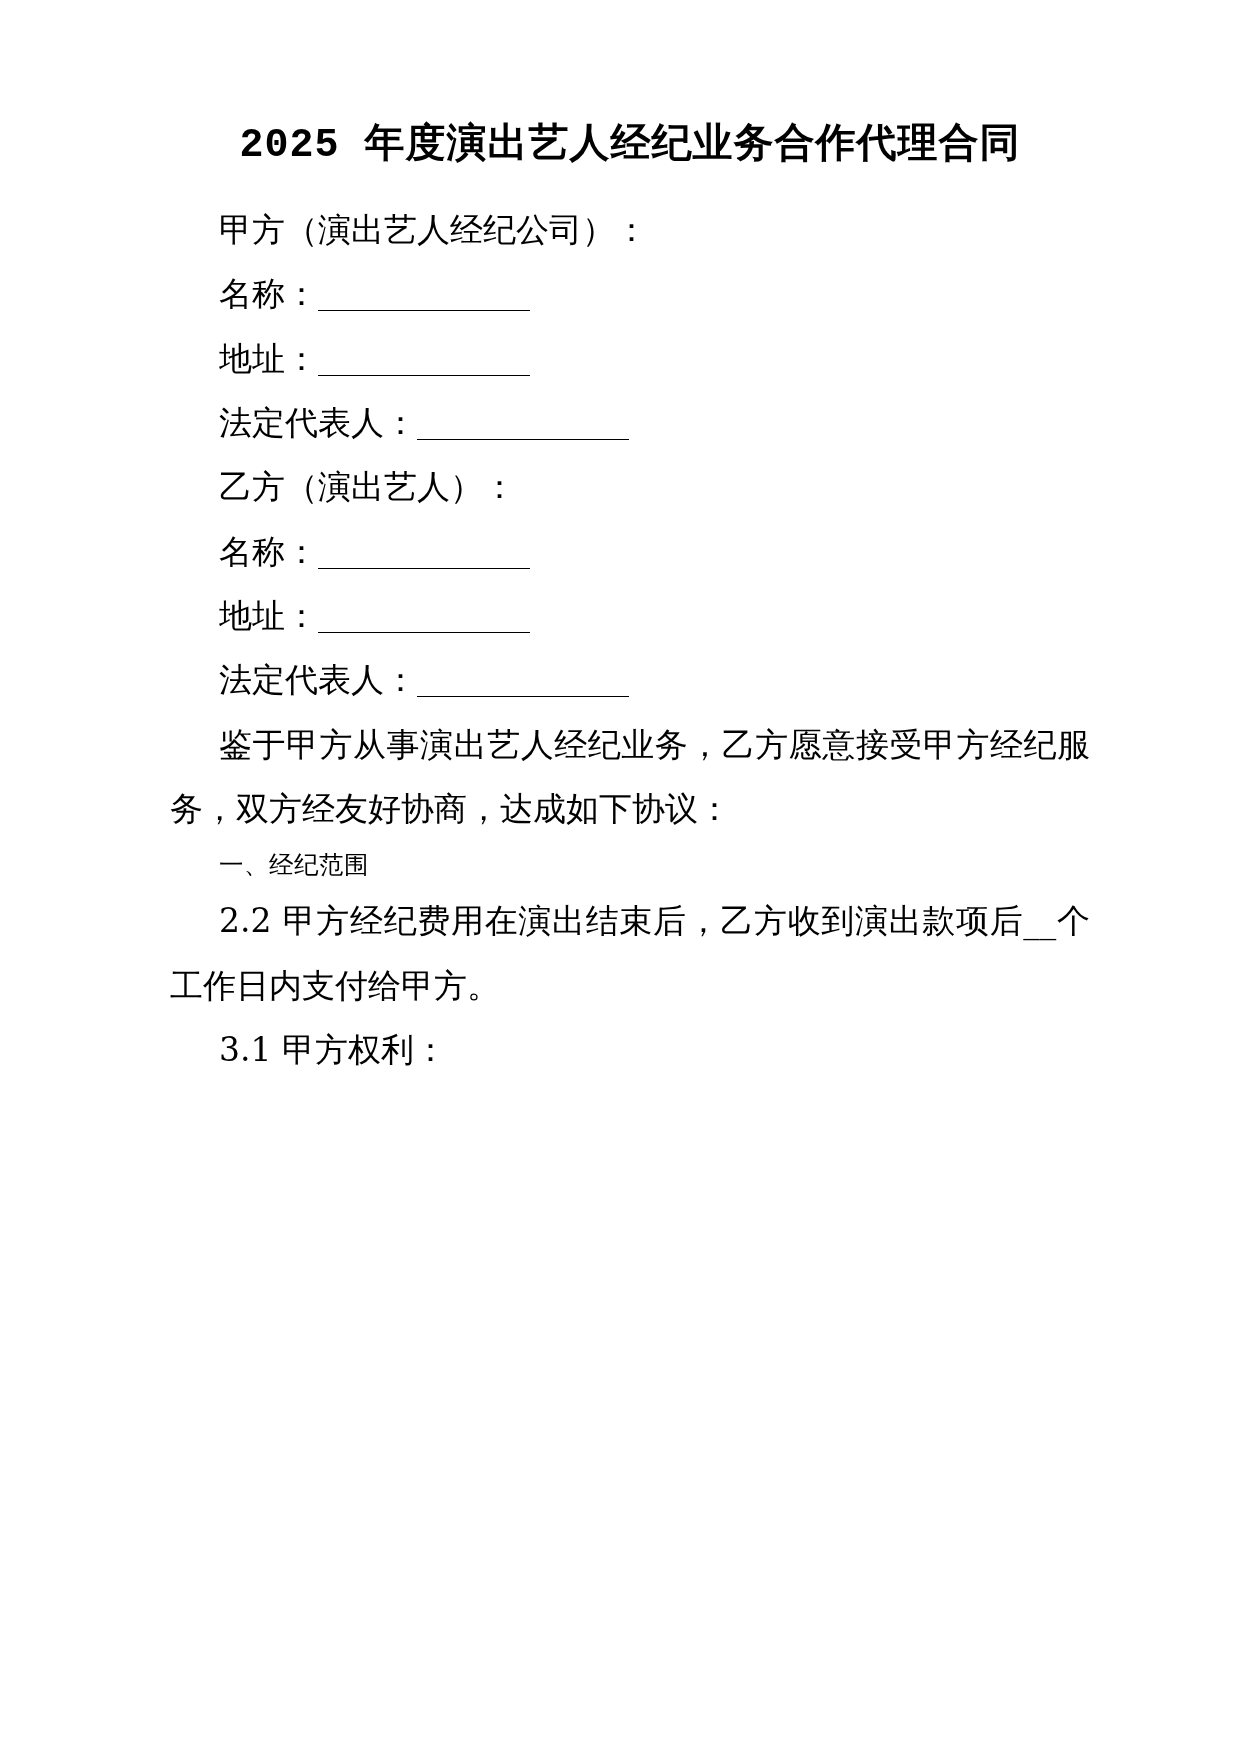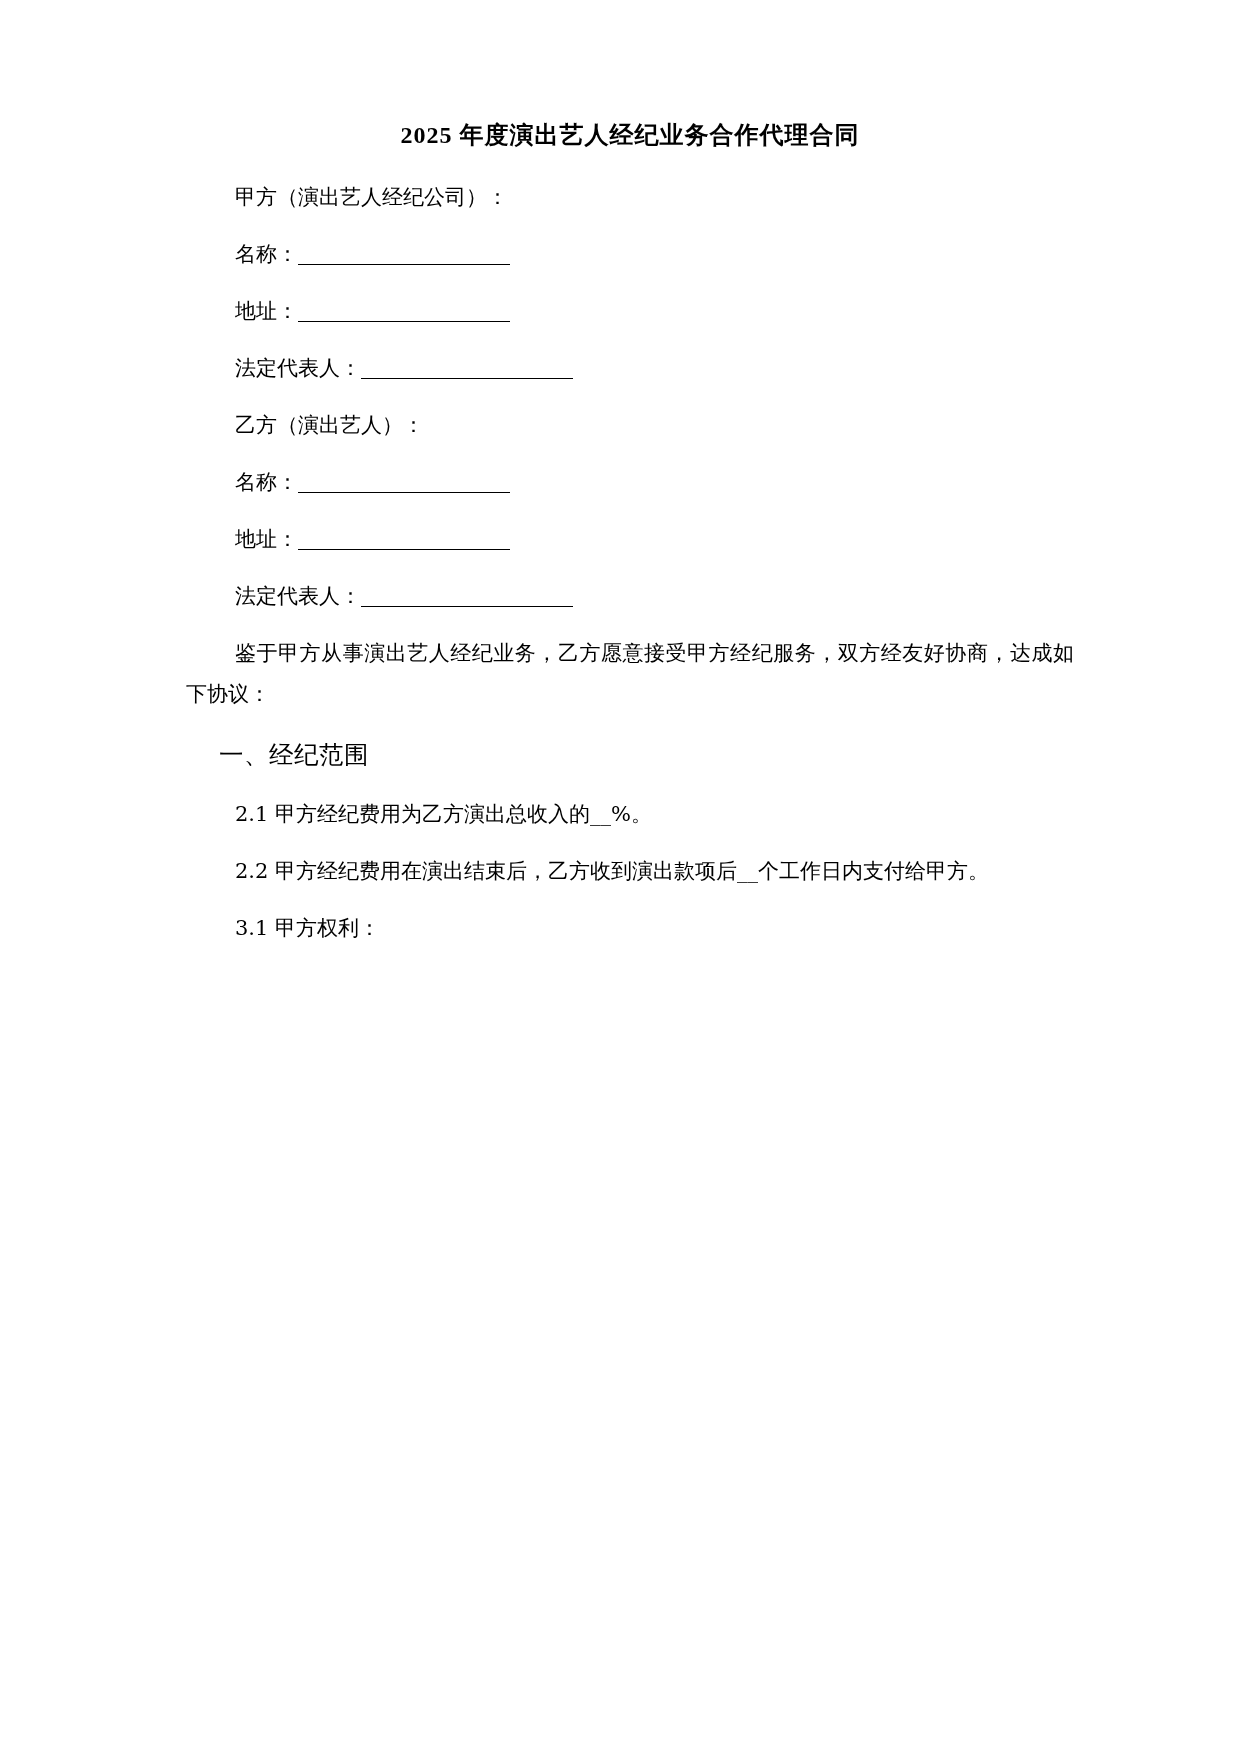--- a/index.html
+++ b/index.html
@@ -15,33 +15,33 @@
     -webkit-font-smoothing: antialiased;
   }
   .page {
     box-sizing: border-box;
     width: 1240px;
     height: 1753px;
     padding: 120px 150px 60px 170px;
     position: relative;
   }
   .doc-title {
-    font-family: Liberation Serif, serif;
+    font-family: Liberation Mono, monospace;
     font-weight: bold;
-    font-size: 24px;
+    font-size: 40px;
     line-height: 1.3;
     text-align: center;
     letter-spacing: 1px;
     margin: 0 0 26px 0;
     white-space: nowrap;
   }
   .para {
-    font-size: 21px;
+    font-size: 33px;
     line-height: 1.95;
-    margin: 16px;
+    margin: 0;
     text-align: justify;
     text-justify: inter-ideograph;
   }
   .indent {
     text-indent: 49px;
   }
   .field-line {
     display: inline-block;
     border-bottom: 1.5px solid #000;
     height: 1.05em;
@@ -91,18 +91,17 @@
   </p>
 
   <p class="para indent">
     <span>法定代表人：</span><span class="field-line w-long"></span>
   </p>
 
   <p class="para indent">鉴于甲方从事演出艺人经纪业务，乙方愿意接受甲方经纪服务，双方经友好协商，达成如下协议：</p>
 
   <p class="section-head">一、经纪范围</p>
 
-  <p class="para indent">2.1 甲方经纪费用为乙方演出总收入的__%。</p>
   <p class="para indent">2.2 甲方经纪费用在演出结束后，乙方收到演出款项后__个工作日内支付给甲方。</p>
 
   <p class="para indent">3.1 甲方权利：</p>
 
 </div>
 
 </body></html>

